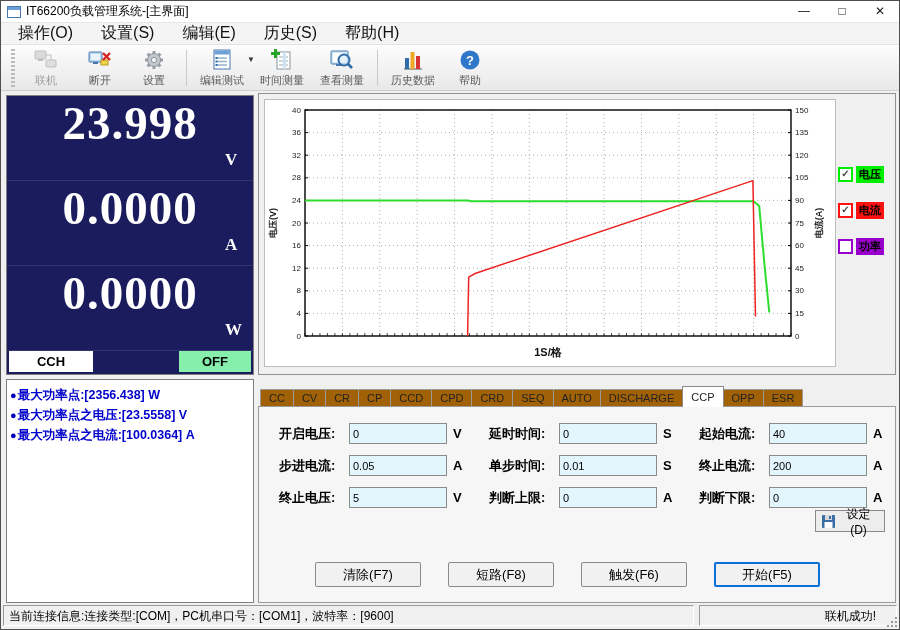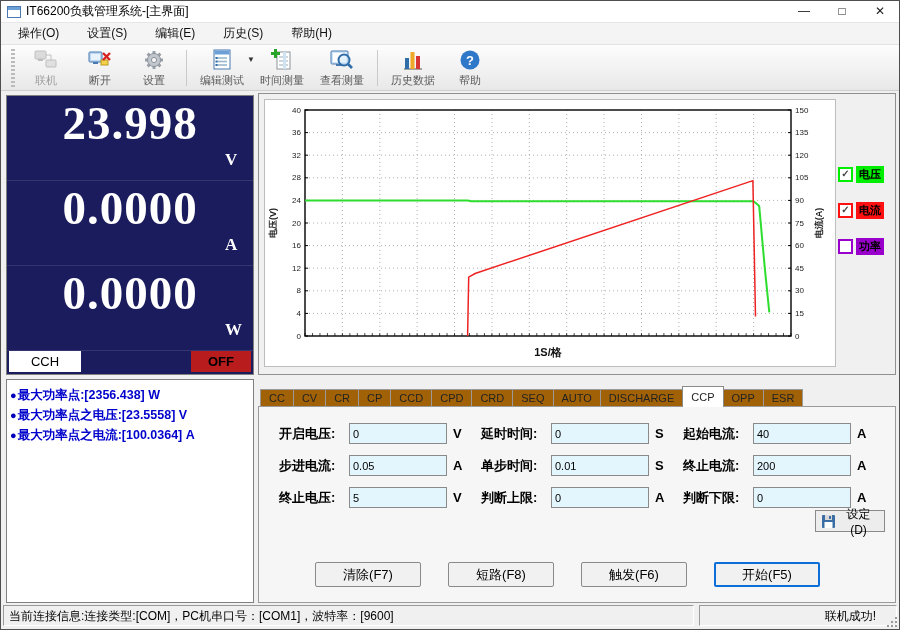--- a/index.html
+++ b/index.html
@@ -5,58 +5,58 @@
   html,body{margin:0;padding:0;background:#fff;font-family:"Liberation Sans",sans-serif;}
   .window{position:relative;width:898px;height:628px;border:1px solid #4f4f4f;background:#f0f0f0;overflow:hidden;}
   
   .titlebar{position:absolute;left:0;top:0;width:100%;height:22px;background:#ffffff;display:flex;align-items:center;border-bottom:1px solid #e6e6e6;box-sizing:border-box;}
   .title-icon{margin:0 5px 0 6px;display:flex;}
   .title-text{font-size:12px;color:#000;}
   .win-controls{margin-left:auto;display:flex;height:100%;}
   .win-btn{width:38px;text-align:center;font-size:12px;color:#222;line-height:21px;}
   
   .menubar{position:absolute;top:22px;left:0;width:100%;height:22px;background:#f4f4f4;display:flex;align-items:center;padding-left:8px;box-sizing:border-box;border-bottom:1px solid #e2e2e2;}
-  .menu-item{font-size:12px;color:#111;padding:3px 9px;margin-right:10px;}
+  .menu-item{font-size:16px;color:#111;padding:3px 9px;margin-right:10px;}
   
   .toolbar{position:absolute;top:44px;left:0;width:100%;height:46px;background:linear-gradient(#fdfdfd,#e8e8e8);border-bottom:1px solid #cfcfcf;display:flex;align-items:center;padding-left:10px;box-sizing:border-box;}
   .toolhandle{width:4px;height:38px;margin-right:4px;background:repeating-linear-gradient(#bbb 0 2px,transparent 2px 4px);}
   .tgroup{display:flex;align-items:center;}
   .tsep{width:1px;height:36px;background:#c9c9c9;margin:0 5px;}
   .tool{position:relative;display:flex;flex-direction:column;align-items:center;padding:2px 8px;min-width:38px;}
   .tool .tico{height:24px;display:flex;align-items:center;}
   .tlabel{font-size:11px;color:#5a5a5a;margin-top:1px;white-space:nowrap;}
   .tool.disabled{filter:grayscale(1);opacity:.55;}
   .drop{position:absolute;right:-3px;top:9px;font-size:8px;color:#333;}
   
   .display-panel{position:absolute;left:5px;top:94px;width:248px;height:280px;background:#1b1c5e;border:1px solid #808080;box-sizing:border-box;}
   .drow{height:84px;display:flex;align-items:center;padding:0 6px;border-bottom:1px solid #35366e;flex-direction:column;}
   .dval{flex:1;text-align:center;font-family:"Liberation Serif",serif;font-weight:bold;font-size:47px;color:#ffffff;letter-spacing:1px;}
   .dunit{width:22px;font-family:"Liberation Serif",serif;font-weight:bold;font-size:17px;color:#fff;align-self:flex-end;margin-bottom:16px;}
   .dfooter{position:absolute;left:2px;right:2px;bottom:2px;height:21px;display:flex;justify-content:space-between;}
-  .dmode{background:#ffffff;color:#000;font-weight:normal;font-size:13px;width:72px;text-align:center;line-height:21px;}
-  .dstate{background:#b91c1c;color:#000;font-weight:bold;font-size:13px;width:60px;text-align:center;line-height:21px;}
+  .dmode{background:#ffffff;color:#000;font-weight:bold;font-size:13px;width:84px;text-align:center;line-height:21px;}
+  .dstate{background:#86efac;color:#000;font-weight:bold;font-size:13px;width:72px;text-align:center;line-height:21px;}
   
   .results-panel{position:absolute;left:5px;top:378px;width:248px;height:224px;background:#fff;border:1px solid #808080;box-sizing:border-box;padding:5px 3px;}
   .rrow{font-size:12.5px;font-weight:bold;color:#0000cc;line-height:20px;white-space:nowrap;}
   .bullet{color:#0000bb;margin-right:1px;font-size:11px;}
   .pass{color:#007700;text-decoration:underline;}
   
   .chart-panel{position:absolute;left:257px;top:92px;width:638px;height:282px;background:#f0f0f0;border:1px solid #909090;box-sizing:border-box;}
   .chart-box{position:absolute;left:5px;top:5px;width:572px;height:268px;background:#fff;border:1px solid #bdbdbd;box-sizing:border-box;}
   .legend{position:absolute;right:3px;top:72px;width:54px;display:flex;flex-direction:column;gap:19px;}
   .litem{display:flex;align-items:center;gap:3px;}
   .lcheck{width:11px;height:11px;background:#fff;border:2px solid #888;font-size:10px;line-height:10px;text-align:center;color:#444;font-weight:bold;flex:none;}
   .llabel{font-size:11px;font-weight:bold;color:#000;padding:1px 3px;white-space:nowrap;}
   
   .tab-panel{position:absolute;left:257px;top:386px;width:638px;height:216px;box-sizing:border-box;}
   .tabstrip{display:flex;height:20px;align-items:flex-end;padding-left:2px;}
   .tab{font-size:11px;color:#222;background:#a16207;border:1px solid #9a9a9a;border-bottom:none;padding:2px 8px;margin-right:-1px;height:13px;line-height:13px;white-space:nowrap;}
   .tab.active{background:#ffffff;height:16px;line-height:16px;position:relative;z-index:2;border-color:#8a8a8a;}
   .tab-body{position:absolute;left:0;top:19px;right:0;bottom:0;background:#f6f6f6;border:1px solid #9a9a9a;box-sizing:border-box;}
-  .form-grid{position:absolute;left:20px;top:16px;right:22px;display:flex;justify-content:space-between;}
+  .form-grid{position:absolute;left:20px;top:16px;right:6px;display:flex;justify-content:space-between;}
   .fcol{display:flex;flex-direction:column;gap:11px;}
   .frow{display:flex;align-items:center;gap:6px;}
   .flabel{font-weight:bold;font-size:13px;width:64px;color:#000;white-space:nowrap;}
   .finput{width:90px;height:17px;background:#e4f6fd;border:1px solid #8a8a8a;font-size:11px;padding:1px 3px;color:#000;font-family:"Liberation Sans",sans-serif;}
   .funit{width:16px;font-weight:bold;font-size:13px;color:#000;}
   .set-btn{position:absolute;right:10px;top:103px;height:22px;width:70px;background:#ededed;border:1px solid #8a8a8a;display:flex;align-items:center;justify-content:center;gap:4px;font-size:12px;color:#000;font-family:"Liberation Sans",sans-serif;}
   .action-row{position:absolute;left:56px;top:155px;display:flex;gap:27px;}
   .abtn{width:106px;height:25px;background:#f1f1f1;border:1px solid #8a8a8a;border-radius:2px;font-size:13px;color:#000;font-family:"Liberation Sans",sans-serif;}
   .abtn.primary{border:2px solid #0b6fd7;}
   

